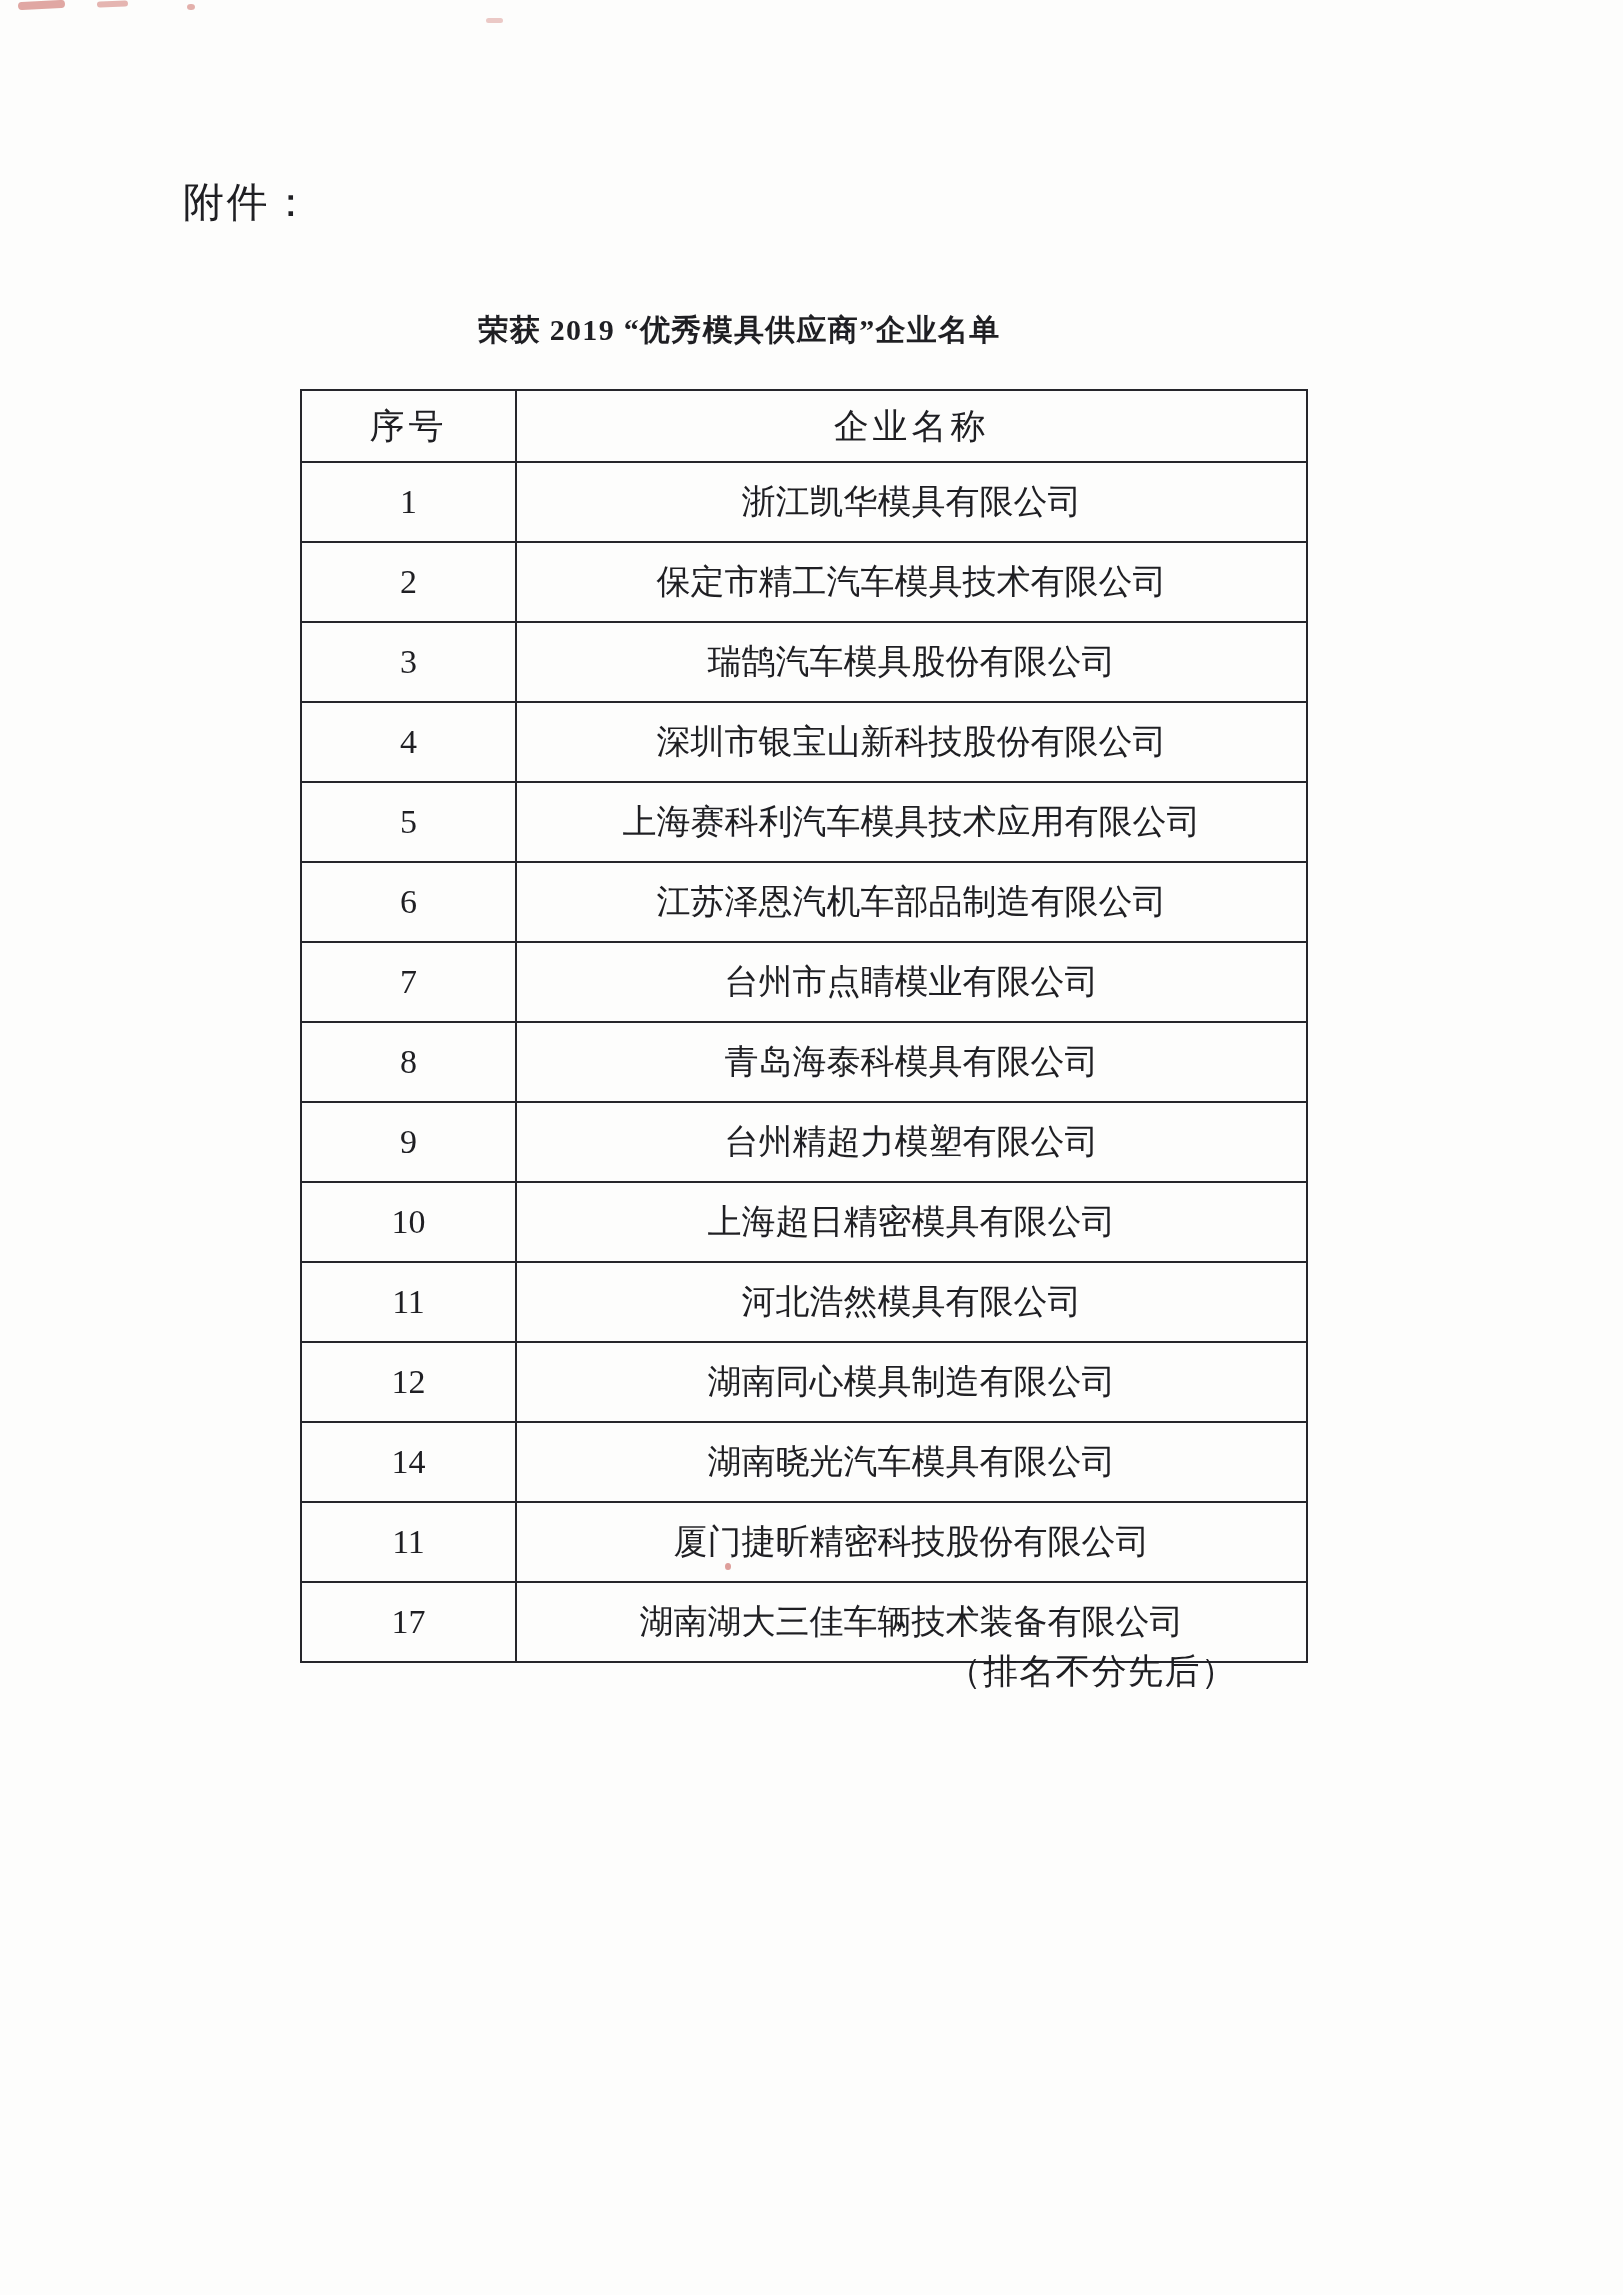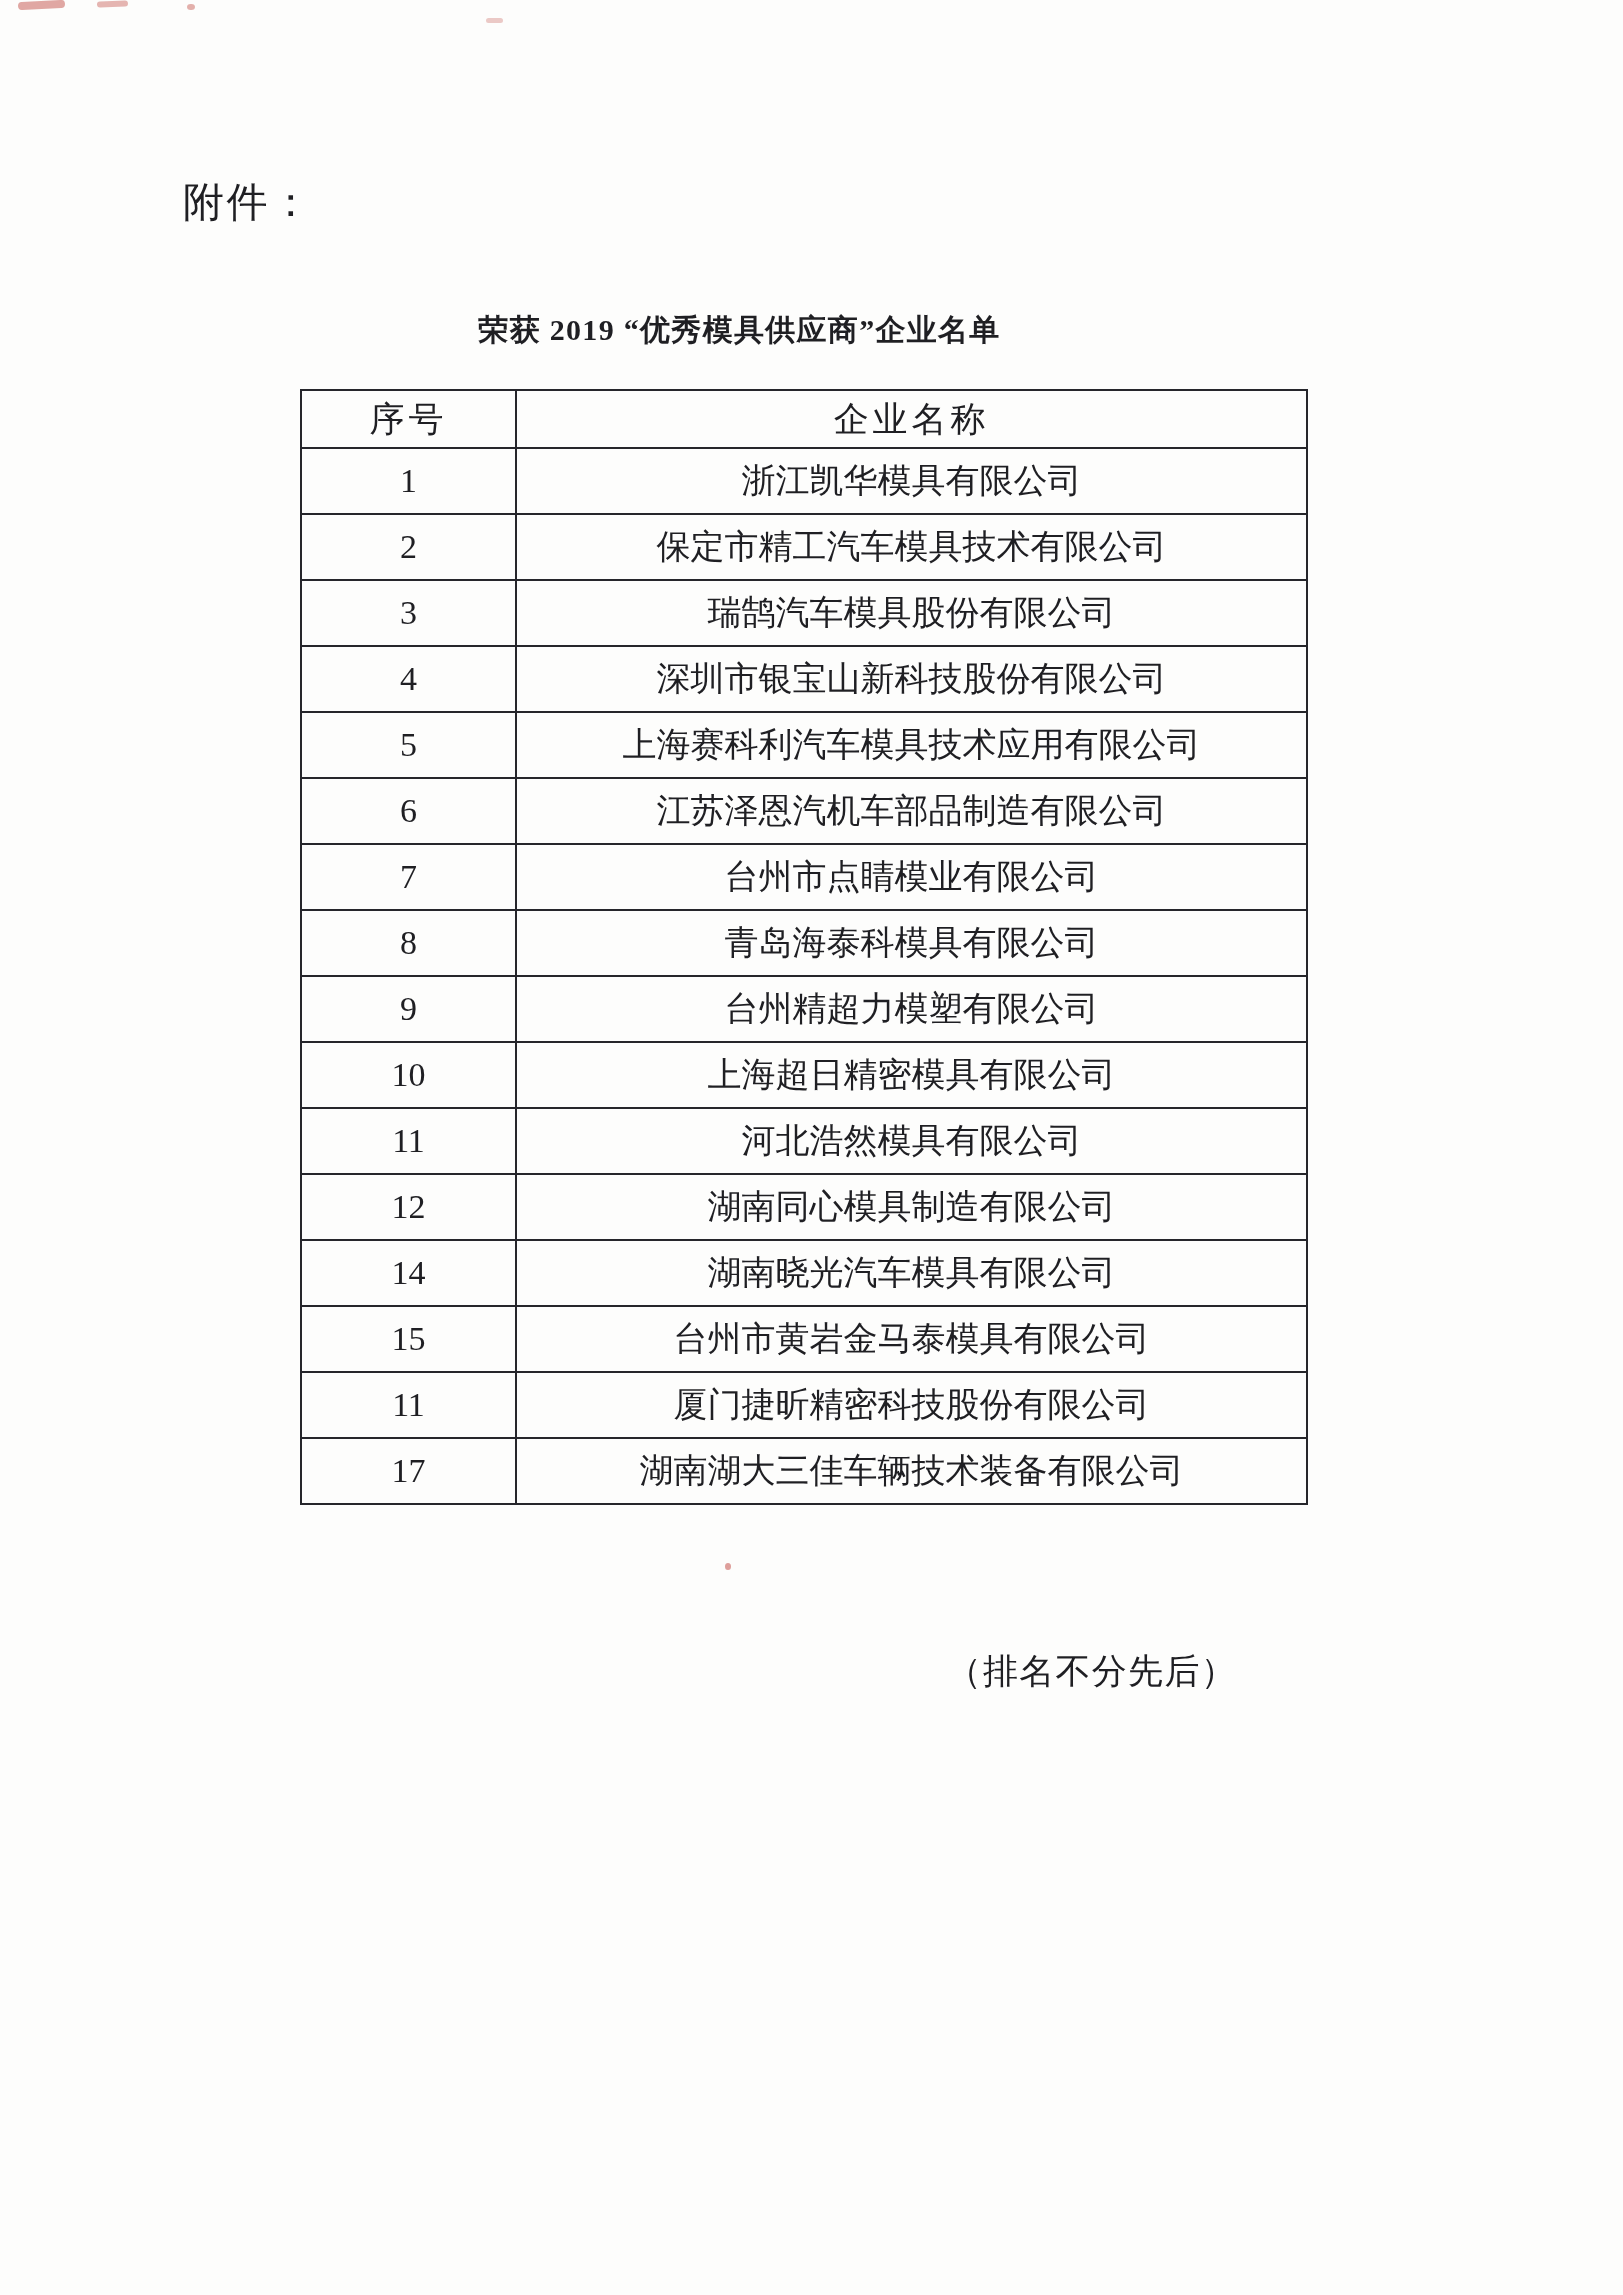--- a/index.html
+++ b/index.html
@@ -57,21 +57,21 @@
     border-collapse: collapse;
     table-layout: fixed;
     background: transparent;
   }
   table.company-table th,
   table.company-table td {
     border: 2px solid #26262b;
     text-align: center;
     vertical-align: middle;
     font-weight: 400;
-    padding: 0;
+    padding: 7px;
     overflow: hidden;
     white-space: nowrap;
   }
   table.company-table th {
     height: 56px;
     font-size: 35px;
     letter-spacing: 3.9px;
   }
   table.company-table td {
     height: 64px;
@@ -161,24 +161,20 @@
       </tr>
       <tr>
         <td>12</td>
         <td>湖南同心模具制造有限公司</td>
       </tr>
       <tr>
         <td>14</td>
         <td>湖南晓光汽车模具有限公司</td>
       </tr>
       <tr>
-        <td>15</td>
-        <td>台州市黄岩金马泰模具有限公司</td>
-      </tr>
-      <tr>
         <td>11</td>
         <td>厦门捷昕精密科技股份有限公司</td>
       </tr>
       <tr>
         <td>17</td>
         <td>湖南湖大三佳车辆技术装备有限公司</td>
       </tr>
     </tbody>
 </table>
 

